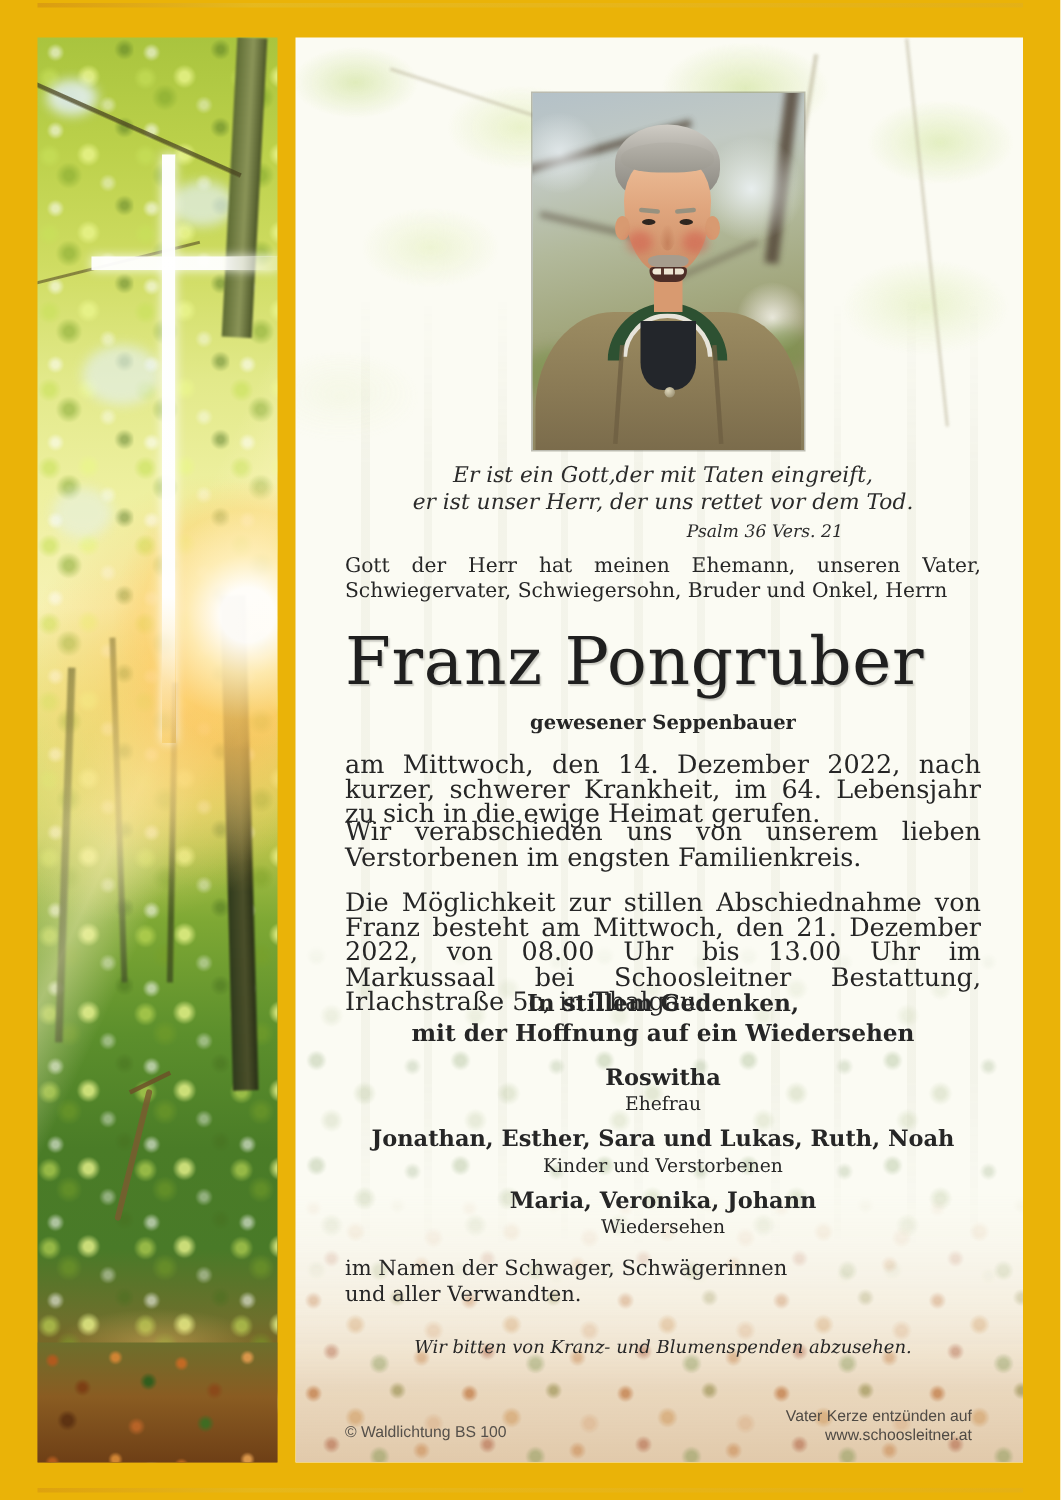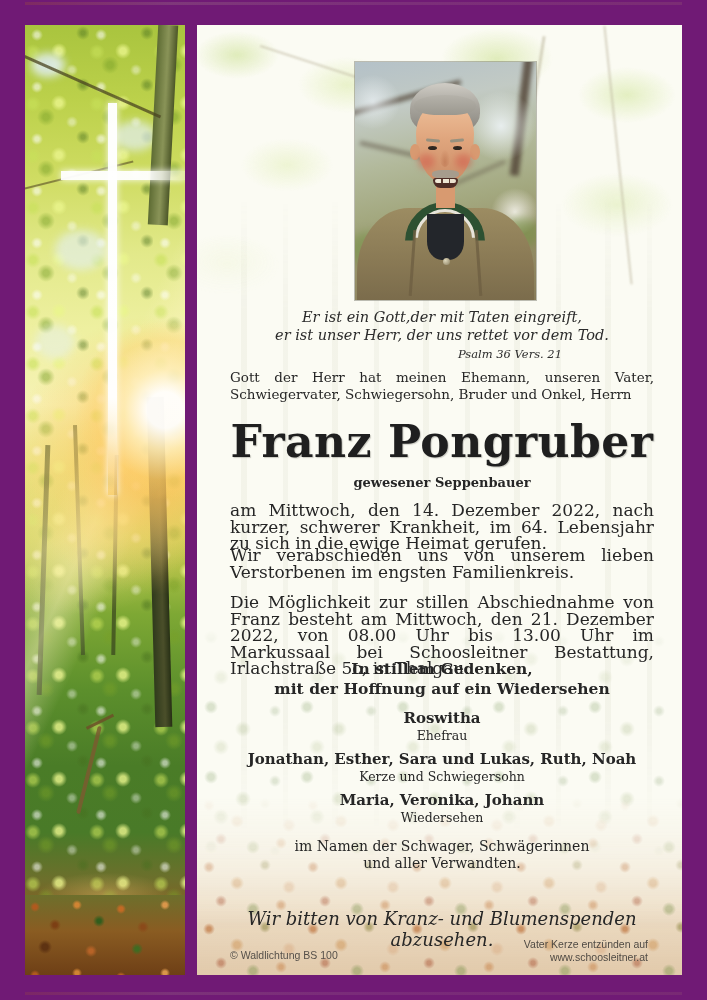--- a/index.html
+++ b/index.html
@@ -1,19 +1,19 @@
 <!DOCTYPE html>
 <html lang="de"><head>
 <meta charset="utf-8">
 <style>
   * { margin:0; padding:0; box-sizing:border-box; }
   html,body { background:#ffffff; }
   body { font-family:"DejaVu Serif", serif; color:#262626; }
 
-  .page { position:relative; width:707px; height:1000px; background:#701a75; overflow:hidden; margin:0 auto; }
+  .page { position:relative; width:707px; height:1000px; background:#eab308; overflow:hidden; margin:0 auto; }
 
   
   .edge-line { position:absolute; left:25px; width:657px; height:3px; opacity:.35;
     background:linear-gradient(90deg, rgba(170,90,40,.7), rgba(205,215,150,.45) 22%, rgba(210,200,160,.35) 55%, rgba(190,160,110,.4)); }
   .edge-line.top { top:2px; }
   .edge-line.bottom { top:992px; opacity:.28; }
 
   
   .left-strip { position:absolute; left:25px; top:25px; width:160px; height:950px; overflow:hidden;
     background:linear-gradient(180deg,
@@ -182,32 +182,32 @@
   .lapel { position:absolute; width:3px; height:66px; background:#6e5f42; opacity:.8; top:168px; }
   .lapel-l { left:56px; transform:rotate(4deg); } .lapel-r { left:122px; transform:rotate(-4deg); }
   .pin { position:absolute; left:88px; top:196px; width:7px; height:7px; border-radius:50%;
     background:radial-gradient(circle at 35% 35%, #ddd6ba, #8a7f60); }
 
   
   .tblock { position:absolute; left:33px; width:424px; }
   .quote { top:283px; text-align:center; font-style:italic; font-size:14.5px; line-height:18px; color:#2b2b2b; }
   .quote .qsrc { font-size:11.5px; text-align:right; padding-right:92px; margin-top:1px; }
   .intro { top:344px; text-align:justify; font-size:13.5px; line-height:16.5px; }
-  .name  { top:392px; text-align:center; font-size:44px; line-height:50px; font-weight:bold;
+  .name  { top:392px; text-align:left; font-size:44px; line-height:50px; font-weight:normal;
     color:#1f1f1f; letter-spacing:.5px; text-shadow:1px 1px 1px rgba(60,60,50,.25); font-family:"DejaVu Serif",serif; }
   .subtitle { top:450px; text-align:center; font-size:13px; font-weight:bold; }
   .para { text-align:justify; font-size:17px; line-height:16.5px; }
   .p1 { top:477px; } .p2 { top:522px; } .p3 { top:569px; }
   .remember { top:634px; text-align:center; font-weight:bold; font-size:15.5px; line-height:19.5px; }
   .mourners { top:684px; text-align:center; }
   .m-names { font-size:15px; font-weight:bold; line-height:18px; margin-bottom:1px; }
   .m-names .reg { font-weight:bold; }
   .m-rel { font-size:12.5px; line-height:15px; margin-bottom:7px; }
-  .closing { top:813px; text-align:center; font-size:14px; line-height:17px; }
-  .note { top:866px; text-align:center; font-style:italic; font-size:18px;margin-top:17px; }
+  .closing { top:813px; text-align:left; font-size:14px; line-height:17px; }
+  .note { top:866px; text-align:center; font-style:italic; font-size:12px; }
 
   
   .brand { position:absolute; left:0; width:485px; top:891px; text-align:center; }
   .logo { display:inline-block; width:27px; height:27px; }
   .logo svg { display:block; }
   .brand-name { font-family:"Liberation Sans",sans-serif; font-size:10.5px; letter-spacing:2.6px;
     color:#6b655c; margin-top:3px; font-weight:bold; }
   .brand-sub { font-family:"Liberation Sans",sans-serif; font-size:6px; letter-spacing:3.2px;
     color:#bf9c43; margin-top:2px; font-weight:bold; }
   .credit { position:absolute; left:33px; top:924px; font-family:"Liberation Sans",sans-serif;
@@ -305,21 +305,21 @@
 
     <div class="tblock remember">
       <p>In stillem Gedenken,</p>
       <p>mit der Hoffnung auf ein Wiedersehen</p>
     </div>
 
     <div class="tblock mourners">
       <p class="m-names">Roswitha</p>
       <p class="m-rel">Ehefrau</p>
       <p class="m-names"><span>Jonathan, Esther, Sara</span> <span class="reg">und</span> <span>Lukas, Ruth, Noah</span></p>
-      <p class="m-rel">Kerze und Schwiegersohn</p>
+      <p class="m-rel">Kinder und Verstorbenen</p>
       <p class="m-names">Maria, Veronika, Johann</p>
       <p class="m-rel">Wiedersehen</p>
     </div>
 
     <div class="tblock closing">
       <p>im Namen der Schwager, Schwägerinnen</p>
       <p>und aller Verwandten.</p>
     </div>
 
     <p class="tblock note">Wir bitten von Kranz- und Blumenspenden abzusehen.</p>

